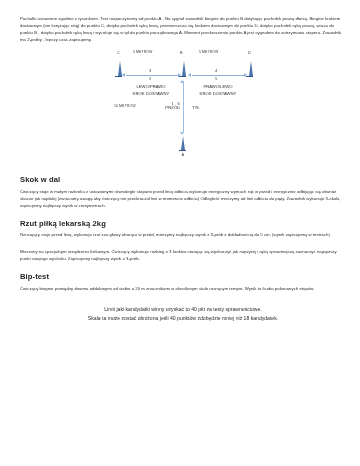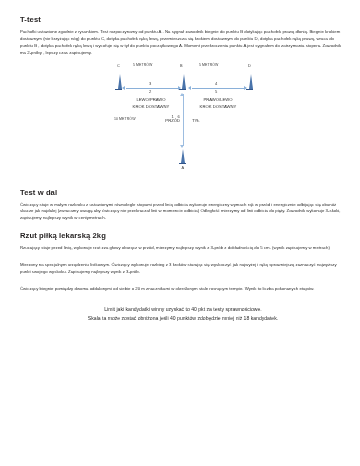--- a/index.html
+++ b/index.html
@@ -140,21 +140,20 @@
     color: #2b2b2b;
     line-height: 1.75;
     padding: 0 6px;
   }
 </style>
 </head>
 <body>
 
 <div class="page">
 
-  <h2 class="section-heading">T-test</h2>
   <p class="body-text">Pachołki ustawione zgodnie z rysunkiem. Test rozpoczynamy od punktu A . Na sygnał zawodnik biegnie do punktu B dotykając pachołek prawą dłonią. Biegnie krokiem dostawnym (nie krzyżując nóg) do punktu C, dotyka pachołek ręką lewą, przemieszcza się krokiem dostawnym do punktu D, dotyka pachołek ręką prawą, wraca do punktu B , dotyka pachołek ręką lewą i wycofuje się w tył do punktu początkowego A. Moment przekroczenia punktu A jest sygnałem do zatrzymania stopera. Zawodnik ma 2-próby , lepszy czas zapisujemy.</p>
 
   <div class="diagram">
 
     <span class="dg-letter" style="left:103px; top:2px;">C</span>
     <span class="dg-label" style="left:119px; top:2.6px;">5 METRÓW</span>
     <span class="dg-letter" style="left:166px; top:2px;">B</span>
     <span class="dg-label" style="left:185px; top:2.6px;">5 METRÓW</span>
     <span class="dg-letter" style="left:234px; top:2px;">D</span>
 
@@ -196,31 +195,32 @@
     <span class="dg-num" style="left:163.5px; top:53.5px;">6</span>
     <span class="dg-caption" style="left:140px; top:57px; width:26px; text-align:right;">PRZÓD</span>
     <span class="dg-caption" style="left:178px; top:57px; width:26px; text-align:left;">TYŁ</span>
 
     <div class="cone small" style="left:166.5px; top:88px;"></div>
     <div class="cone-base" style="left:165.4px; top:102px;"></div>
     <span class="dg-letter" style="left:167.5px; top:104px;">A</span>
   </div>
 
   <div class="gap-a"></div>
-  <h2 class="section-heading">Test w dal</h2>
+  <h2 class="section-heading">Skok w dal</h2>
   <p class="body-text">Ćwiczący staje w małym rozkroku z ustawionymi równolegle stopami przed linią  odbicia  wykonuje energiczny wymach rąk w przód i energicznie odbijając się obunóż skacze jak najdalej (zwracamy uwagę aby ćwiczący nie przekraczał linii w momencie odbicia) Odległość mierzymy od linii odbicia do pięty. Zawodnik wykonuje 3-skoki, zapisujemy najlepszy wynik w centymetrach.</p>
 
   <div class="gap-b"></div>
   <h2 class="section-heading">Rzut piłką lekarską 2kg</h2>
   <p class="body-text">Rzucający staje przed linią, wykonuje rzut zza głowy oburącz w przód, mierzymy najlepszy wynik z 3-prób z dokładnością do 5 cm. (wynik zapisujemy w metrach)</p>
 
   <div class="gap-b"></div>
   <p class="body-text">Mierzony na specjalnym urządzeniu listkowym. Ćwiczący wykonuje rozbieg z 3 kroków starając się wyskoczyć jak najwyżej i ręką sprawniejszą zaznaczyć najwyższy punkt swojego wyskoku. Zapisujemy najlepszy wynik z 3-prób.</p>
 
   <div class="gap-b"></div>
+  <h2 class="section-heading">Bip-test</h2>
   <p class="body-text">Ćwiczący biegnie pomiędzy dwoma oddalonymi od siebie o 20 m znacznikami w określonym stale rosnącym tempie. Wynik to liczba pokonanych etapów.</p>
 
   <div class="closing">
     <div>Limit jaki kandydatki winny uzyskać to 40 pkt za testy sprawnościowe.</div>
     <div>Skala ta może zostać obniżona jeśli 40 punktów zdobędzie mniej niż 18 kandydatek.</div>
   </div>
 
 </div>
 
 </body></html>

